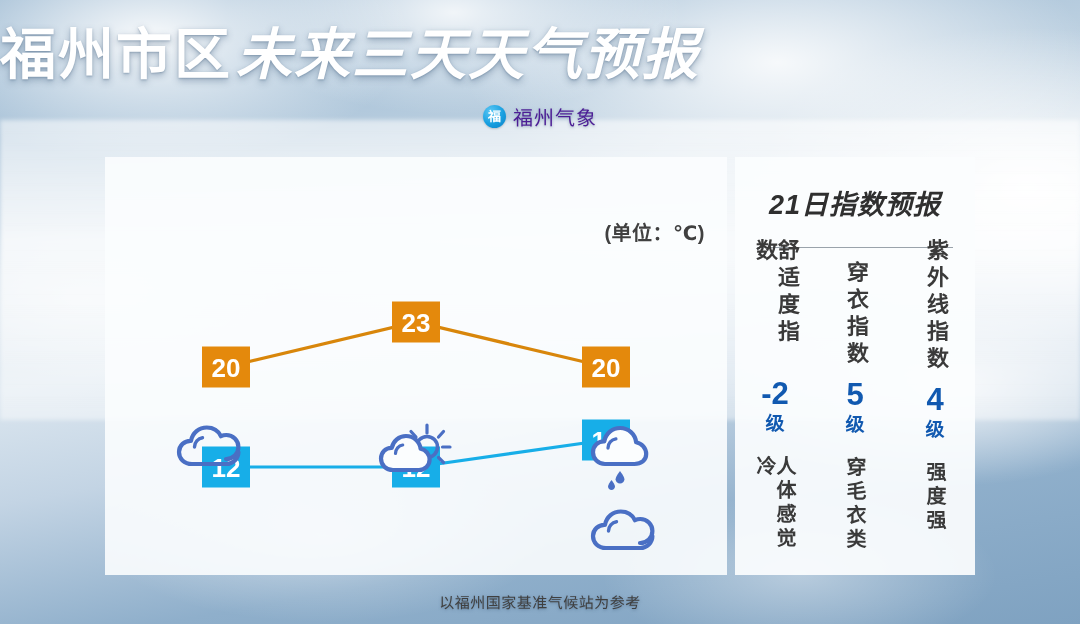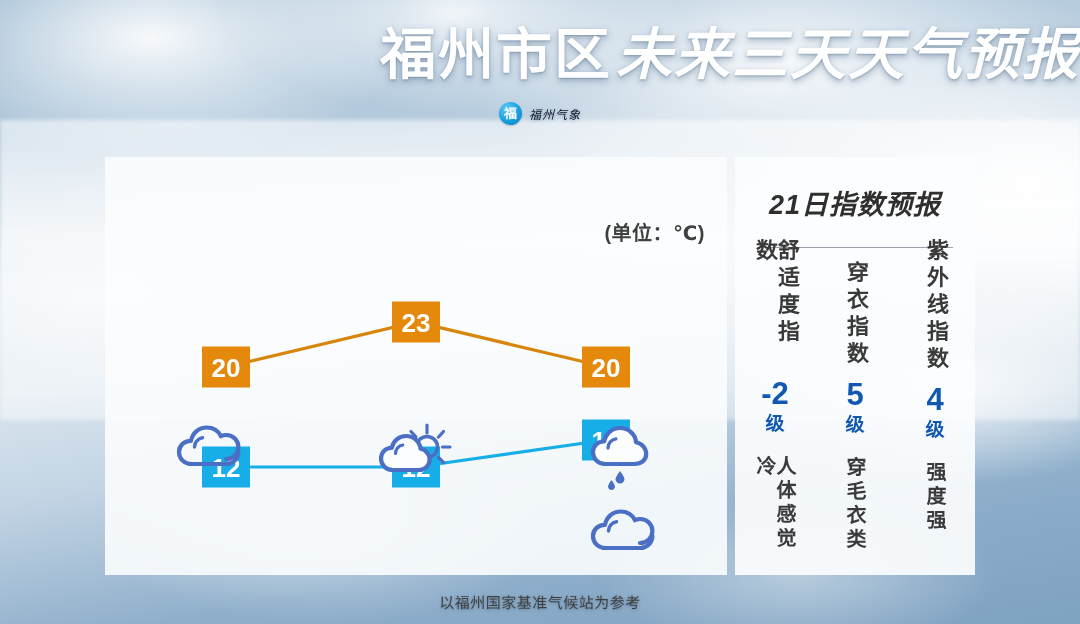--- a/index.html
+++ b/index.html
@@ -33,21 +33,21 @@
     position: absolute;
     left: 0; right: 0; top: 120px; height: 300px;
     background: linear-gradient(180deg, rgba(255,255,255,0.55) 0%, rgba(255,255,255,0.82) 40%, rgba(255,255,255,0.45) 100%);
     filter: blur(2px);
   }
 
   
   #header {
     position: absolute;
     top: 22px; left: 0; right: 0;
-    text-align: right;
+    text-align: left;
     z-index: 5;
   }
   #main-title {
     font-size: 56px;
     font-weight: bold;
     color: #ffffff;
     letter-spacing: 2px;
     line-height: 1.18;
     text-shadow: 0 3px 7px rgba(70,100,130,0.45), 0 1px 2px rgba(70,100,130,0.4);
     white-space: nowrap;
@@ -72,25 +72,24 @@
     color: #ffffff;
     font-size: 13px;
     font-weight: bold;
     display: flex;
     align-items: center;
     justify-content: center;
     line-height: 1;
     box-shadow: 0 1px 2px rgba(0,0,0,0.18);
   }
   #logo-text {
-    font-size: 12px;
-    color: #0f172a;
+    font-size: 20px;
+    color: #4c1d95;
     letter-spacing: 1px;
     text-shadow: 0 1px 3px rgba(80,110,140,0.5);
-    font-style: italic;
   }
 
   
   #forecast-panel {
     position: absolute;
     left: 105px; top: 157px;
     width: 622px; height: 418px;
     background: rgba(251,253,254,0.90);
     z-index: 4;
   }

